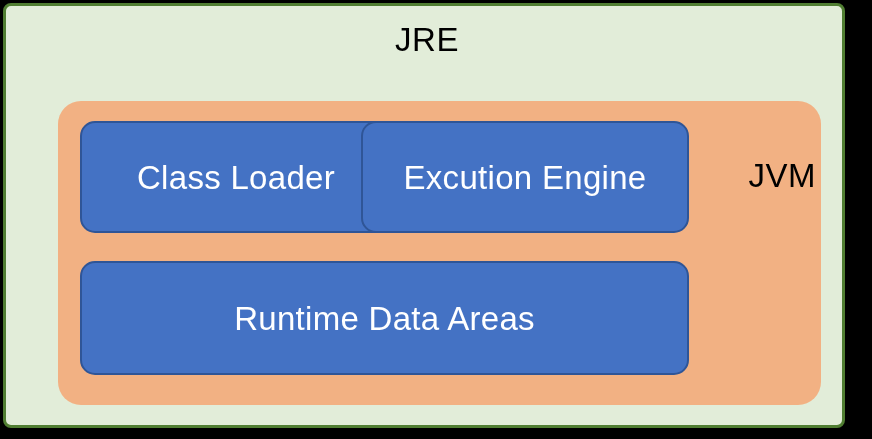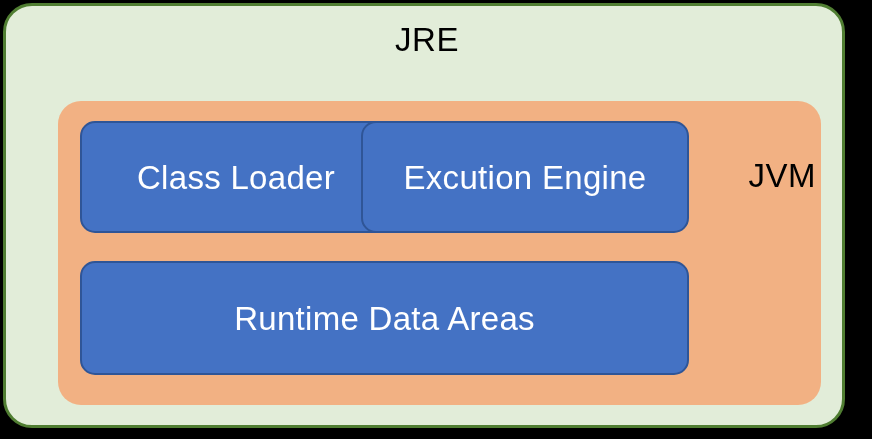--- a/index.html
+++ b/index.html
@@ -23,21 +23,21 @@
 
   
   .jre-box {
     position: absolute;
     left: 3px;
     top: 3px;
     width: 836px;   
     height: 419px;  
     background: #E2EDD9;
     border: 3px solid #507E32;
-    border-radius: 29px;
+    border-radius: 8px;
     box-sizing: content-box;
   }
 
   .jre-label {
     position: absolute;
     left: 0;
     top: 17px;
     width: 842px;
     text-align: center;
     font-size: 33px;

